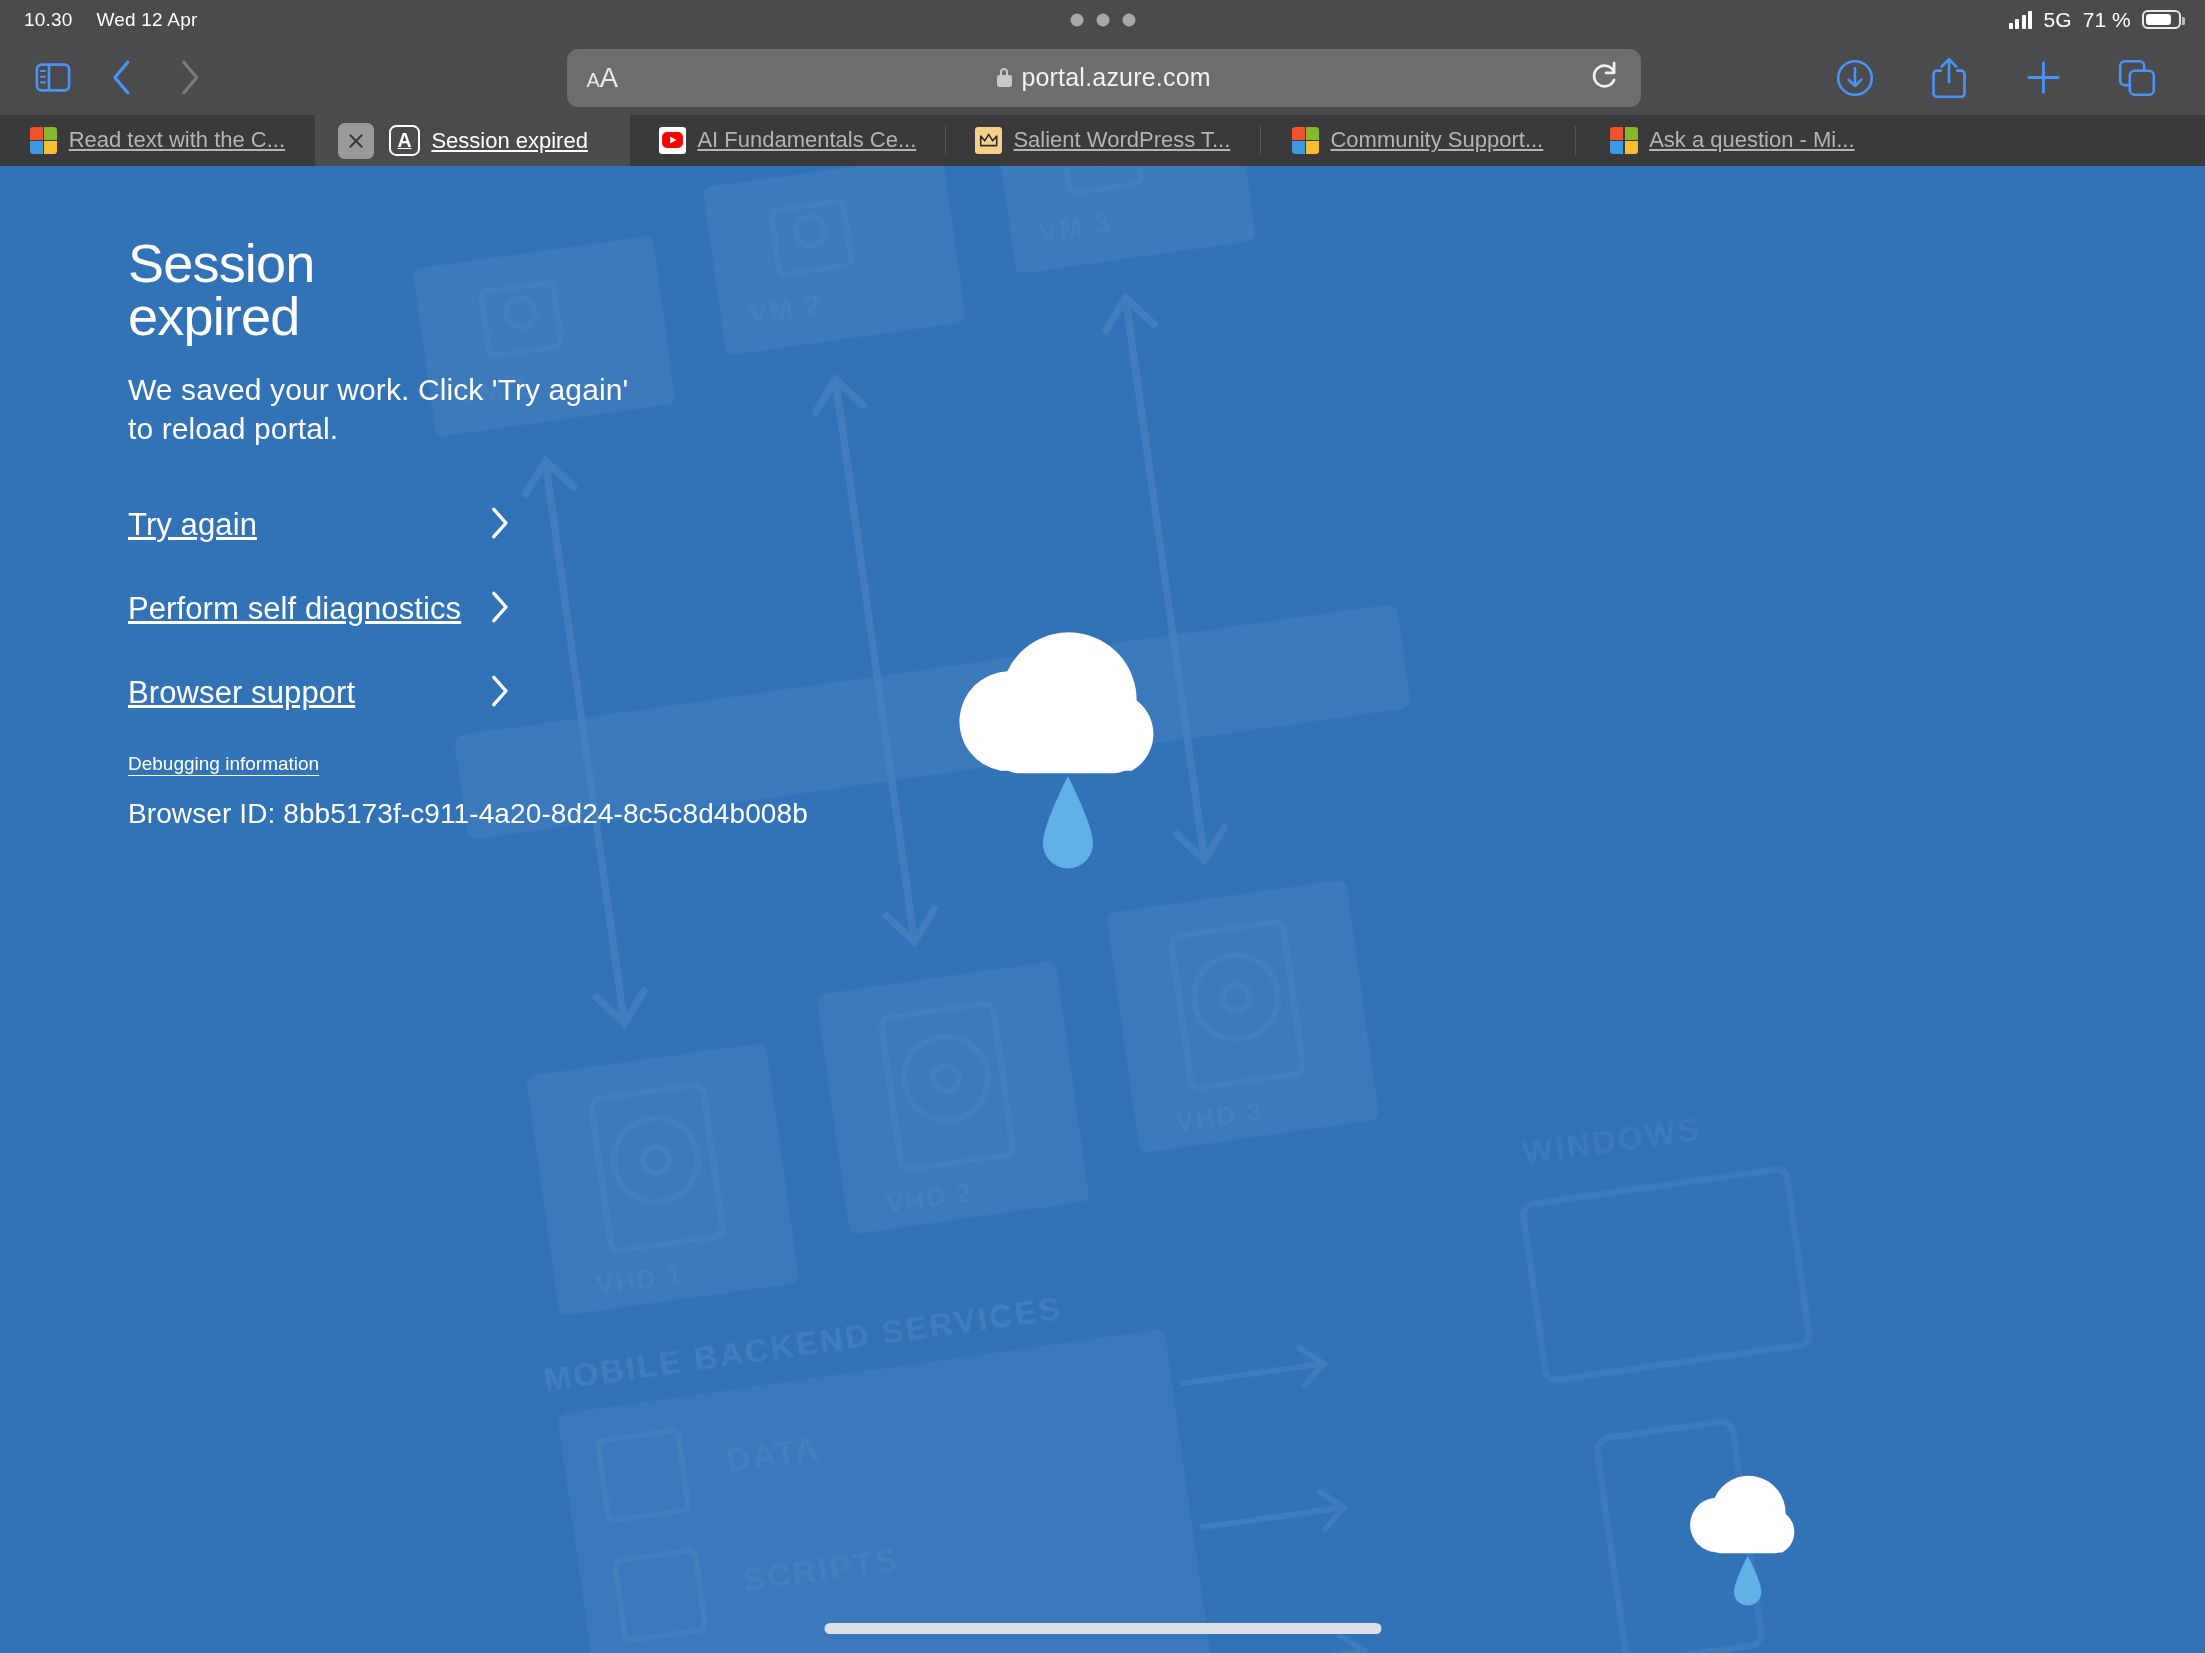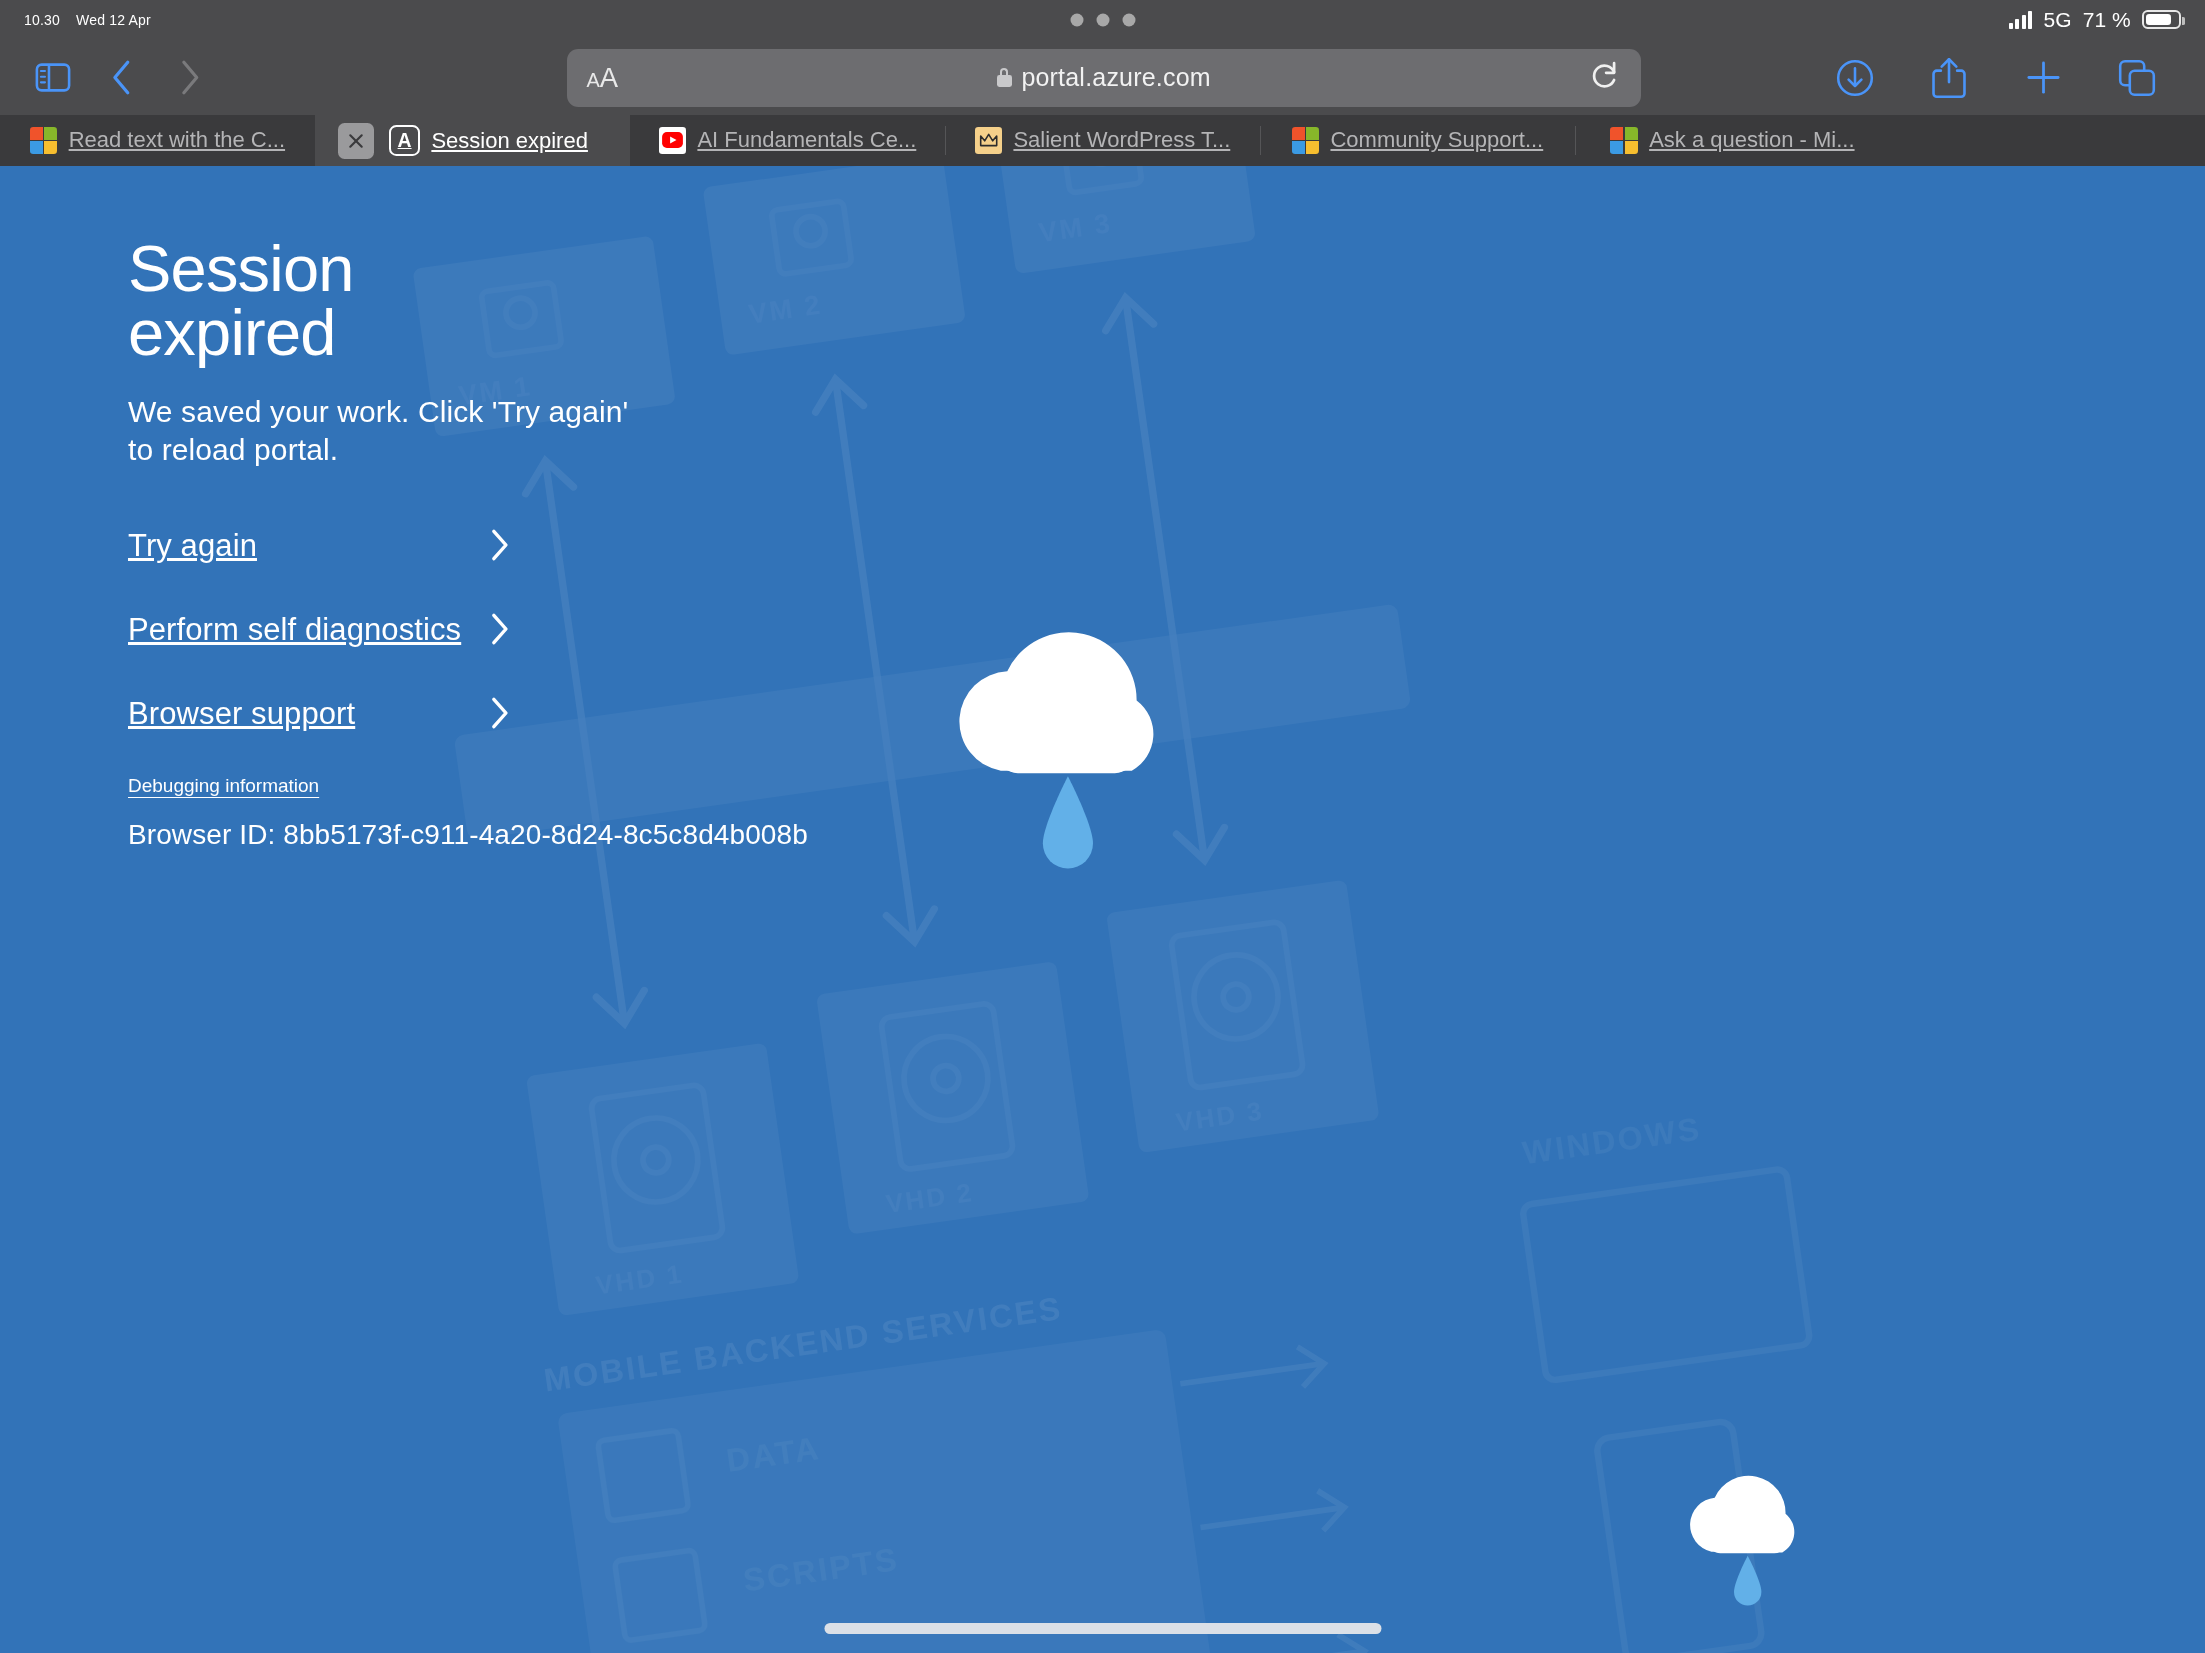--- a/index.html
+++ b/index.html
@@ -11,21 +11,21 @@
     -webkit-font-smoothing:antialiased;
   }
 
   
   .statusbar{
     position:absolute; top:0; left:0; width:2205px; height:39px;
     background:#4b4b4d;
     display:flex; align-items:center;
     color:#ffffff;
   }
-  .sb-left{ display:flex; align-items:center; gap:16px; padding-left:24px; font-size:14px; letter-spacing:0.2px;}
+  .sb-left{ display:flex; align-items:center; gap:24px; padding-left:24px; font-size:19px; letter-spacing:0.2px;}
   .sb-center{ position:absolute; left:50%; top:50%; transform:translate(-50%,-50%); display:flex; gap:13px;}
   .sb-dot{ width:13px; height:13px; border-radius:50%; background:#a8a8a8; }
   .sb-right{ position:absolute; right:24px; top:50%; transform:translateY(-50%);
              display:flex; align-items:center; gap:11.3px; font-size:21px;}
   .sig{ display:flex; align-items:flex-end; gap:2.4px; height:18px; }
   .sig i{ display:block; width:4px; background:#fff; border-radius:0.8px; }
   .sig i:nth-child(1){height:5.7px;}
   .sig i:nth-child(2){height:9.7px;}
   .sig i:nth-child(3){height:13.7px;}
   .sig i:nth-child(4){height:18px;}
@@ -98,21 +98,21 @@
   
   .page{
     position:absolute; top:166px; left:0; width:2205px; height:1487px;
     background:#3273b8; overflow:hidden;
   }
   .bgart{ position:absolute; inset:0; opacity:1; }
   .bgart svg{ position:absolute; top:-32px; left:387px; width:1614px; height:1534px; opacity:.085;}
 
   .content{ position:absolute; left:128px; top:71px; width:1049px; color:#fff; }
   h1.title{
-    font-weight:300; font-size:65px; line-height:0.99; letter-spacing:-0.8px;
+    font-weight:300; font-size:54px; line-height:0.99; letter-spacing:-0.8px;
     white-space:pre-line;
   }
   p.subtitle{
     margin-top:27.4px; font-weight:400; font-size:30px; line-height:1.28;
     white-space:pre-line; letter-spacing:0.1px;
   }
   .links{ margin-top:53px; }
   .link-row{
     display:flex; align-items:center; width:396px;
     height:47px; margin-bottom:37px; cursor:pointer;text-decoration:underline;

